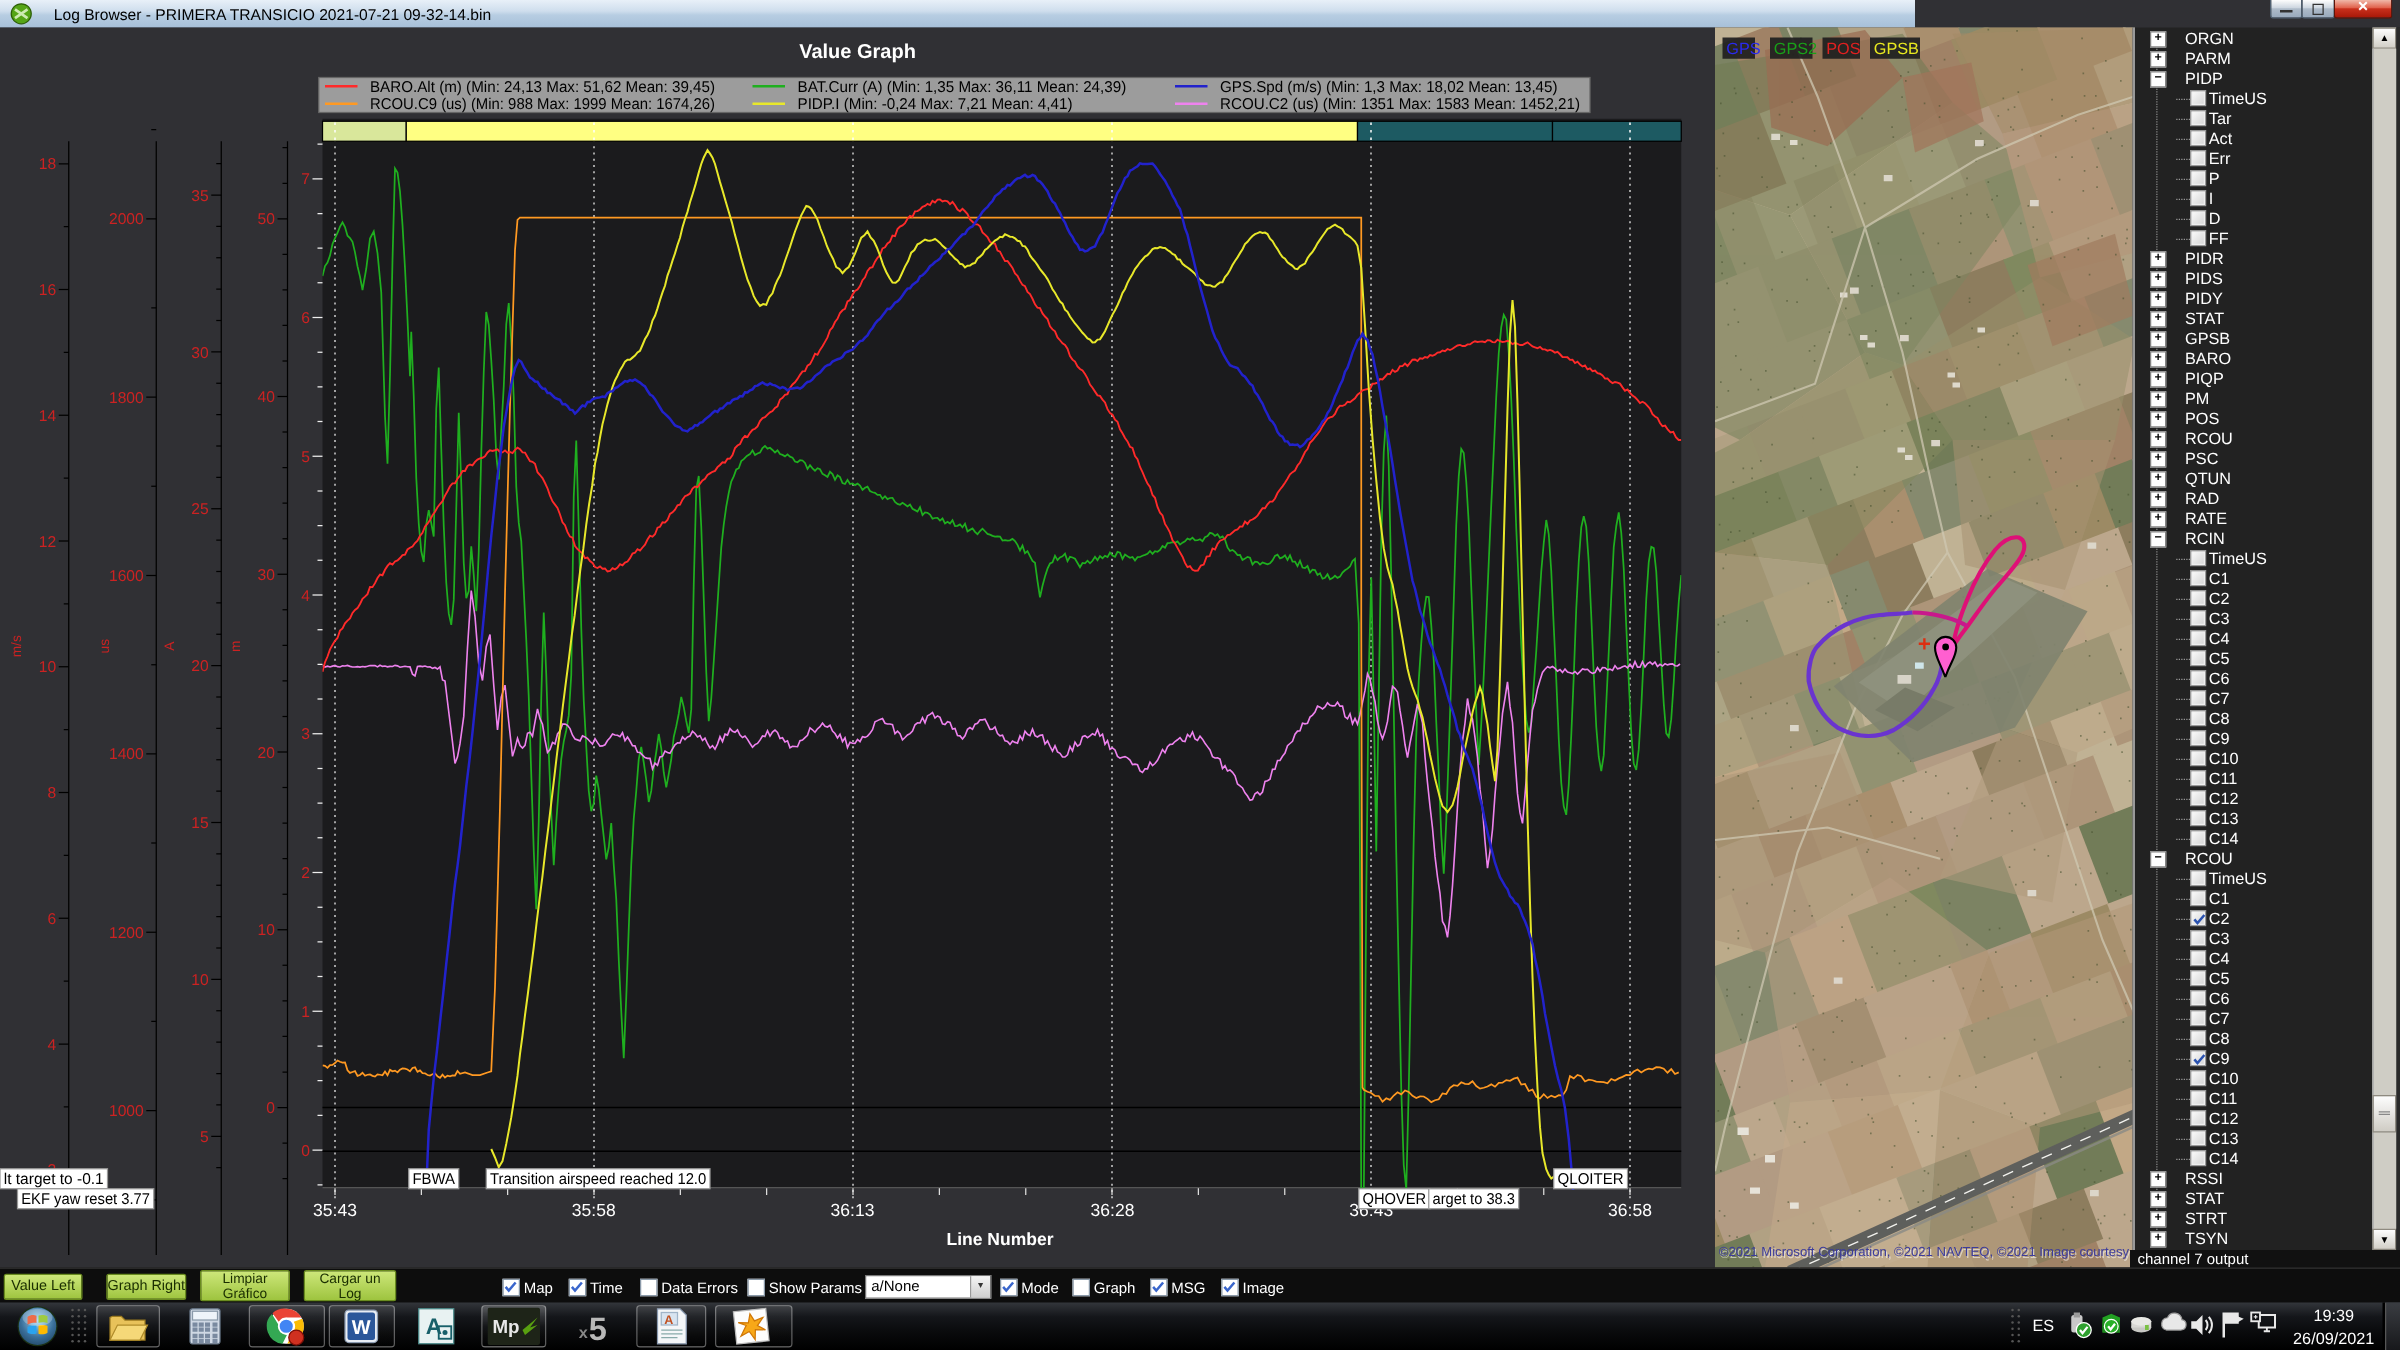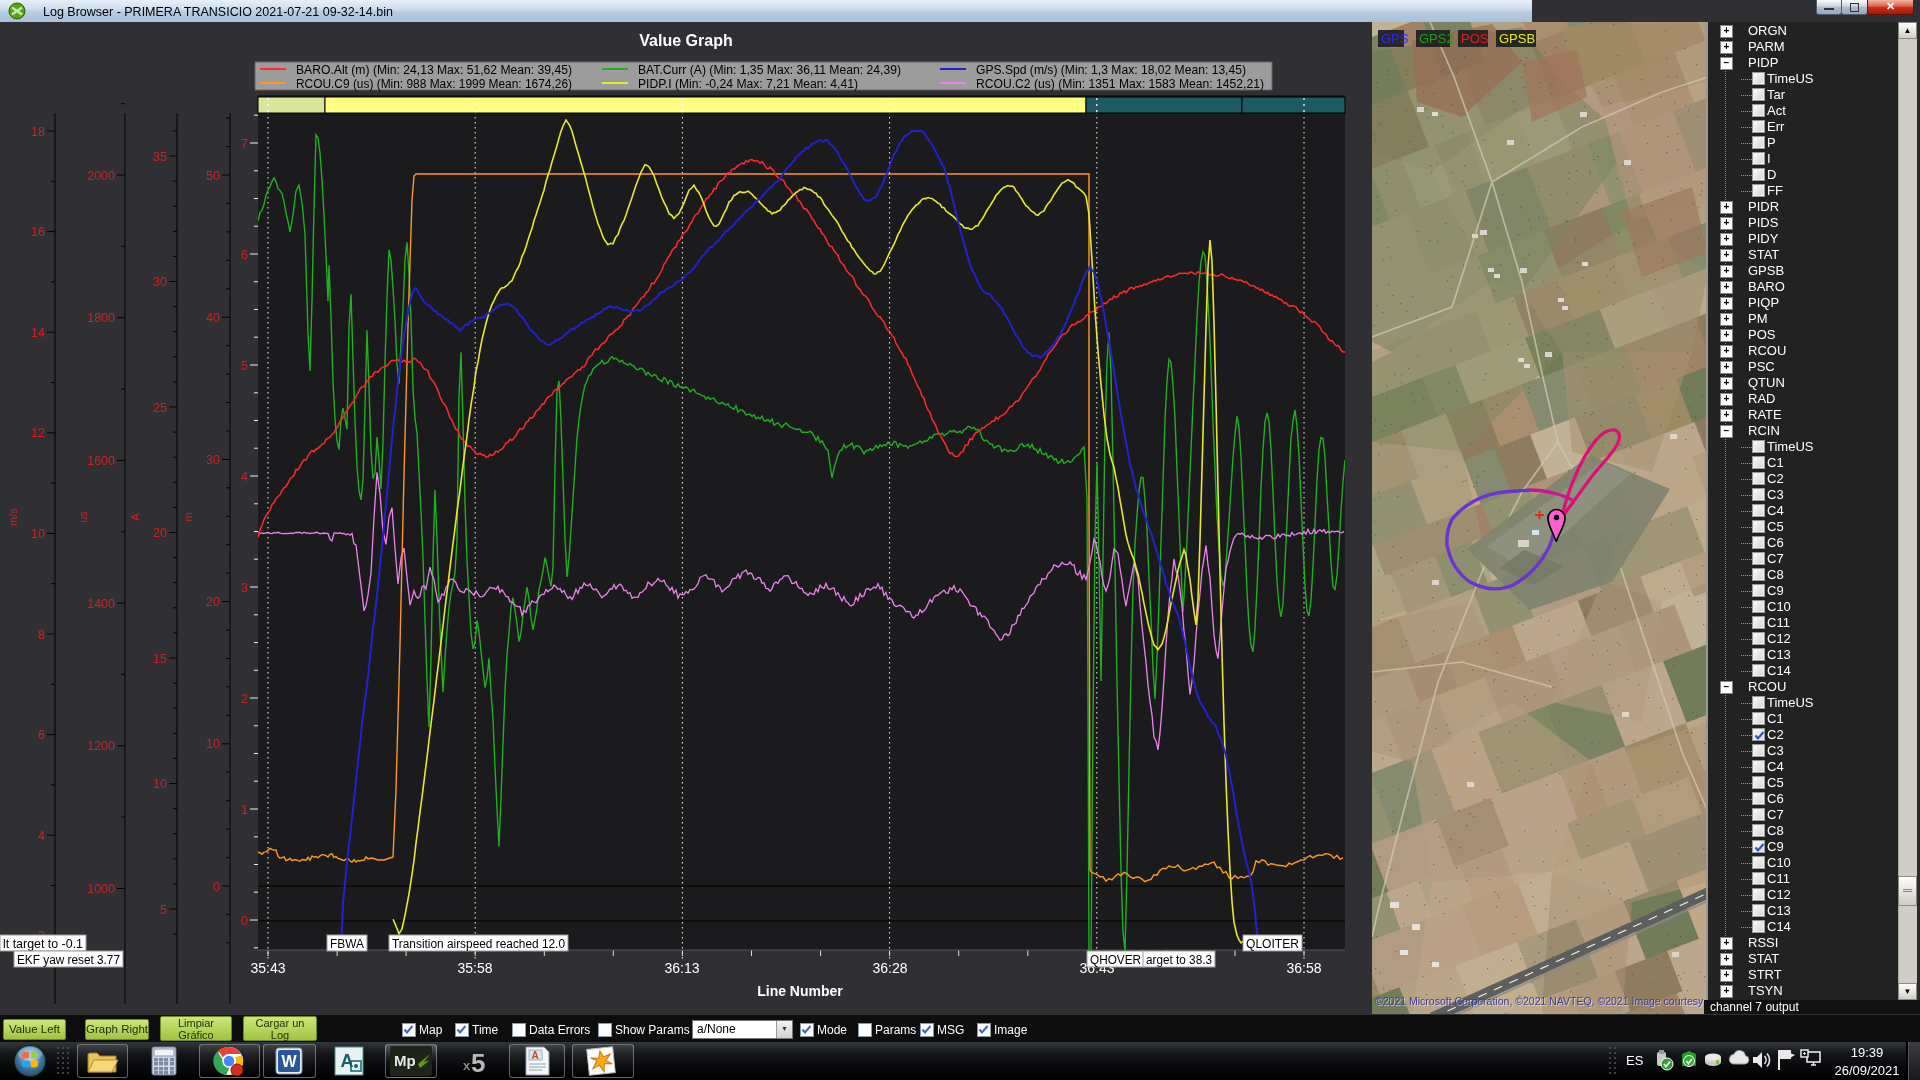--- a/index.html
+++ b/index.html
@@ -1269,21 +1269,21 @@
 <div style="position:absolute;left:598px;top:8px;width:12px;height:12px;background:#fff;border:1px solid #8a99a8;position:absolute"></div>
       <div style="position:absolute;left:615px;top:8px;color:#fff;font:12px &quot;Liberation Sans&quot;,sans-serif">Show Params</div>
 <div style="position:absolute;left:692px;top:5px;width:101px;height:19px;background:#fff;border:1px solid #777;box-sizing:border-box;font:12px/17px &quot;Liberation Sans&quot;,sans-serif;color:#000;padding-left:4px">a/None<div style="position:absolute;right:0;top:0;width:15px;height:17px;background:linear-gradient(#f4f4f4,#cfcfcf);border-left:1px solid #999;text-align:center;font:7px/16px sans-serif;color:#333">▼</div></div>
 <div style="position:absolute;left:800px;top:8px;width:12px;height:12px;background:#fff;border:1px solid #8a99a8;position:absolute">
         <svg width="13" height="13" style="position:absolute;left:-1px;top:-1px">
           <path d="M2.5,6.5 L5,9.5 L10.5,3" stroke="#3a66cc" stroke-width="2" fill="none"></path>
         </svg>
       </div>
       <div style="position:absolute;left:817px;top:8px;color:#fff;font:12px &quot;Liberation Sans&quot;,sans-serif">Mode</div>
 <div style="position:absolute;left:858px;top:8px;width:12px;height:12px;background:#fff;border:1px solid #8a99a8;position:absolute"></div>
-      <div style="position:absolute;left:875px;top:8px;color:#fff;font:12px &quot;Liberation Sans&quot;,sans-serif">Params</div>
+      <div style="position:absolute;left:875px;top:8px;color:#fff;font:12px &quot;Liberation Sans&quot;,sans-serif">Graph</div>
 <div style="position:absolute;left:920px;top:8px;width:12px;height:12px;background:#fff;border:1px solid #8a99a8;position:absolute">
         <svg width="13" height="13" style="position:absolute;left:-1px;top:-1px">
           <path d="M2.5,6.5 L5,9.5 L10.5,3" stroke="#3a66cc" stroke-width="2" fill="none"></path>
         </svg>
       </div>
       <div style="position:absolute;left:937px;top:8px;color:#fff;font:12px &quot;Liberation Sans&quot;,sans-serif">MSG</div>
 <div style="position:absolute;left:977px;top:8px;width:12px;height:12px;background:#fff;border:1px solid #8a99a8;position:absolute">
         <svg width="13" height="13" style="position:absolute;left:-1px;top:-1px">
           <path d="M2.5,6.5 L5,9.5 L10.5,3" stroke="#3a66cc" stroke-width="2" fill="none"></path>
         </svg>

